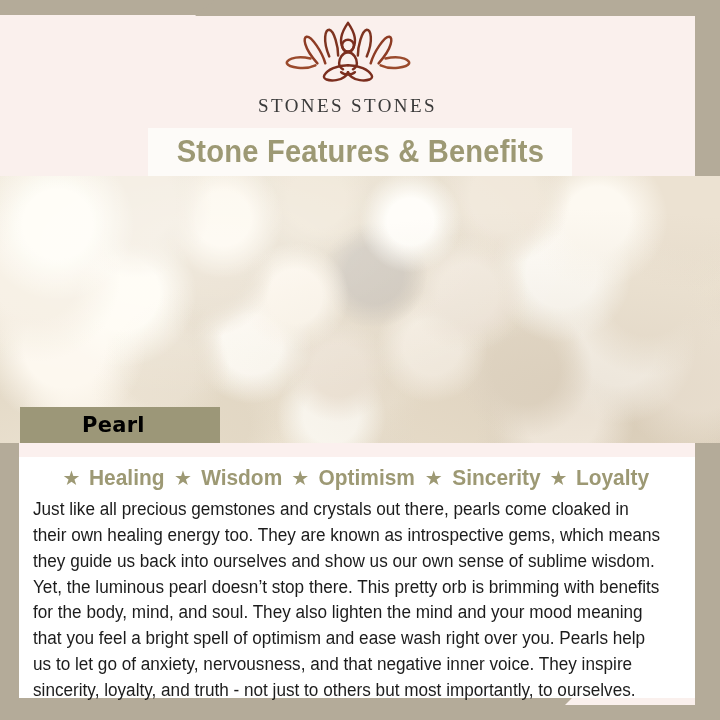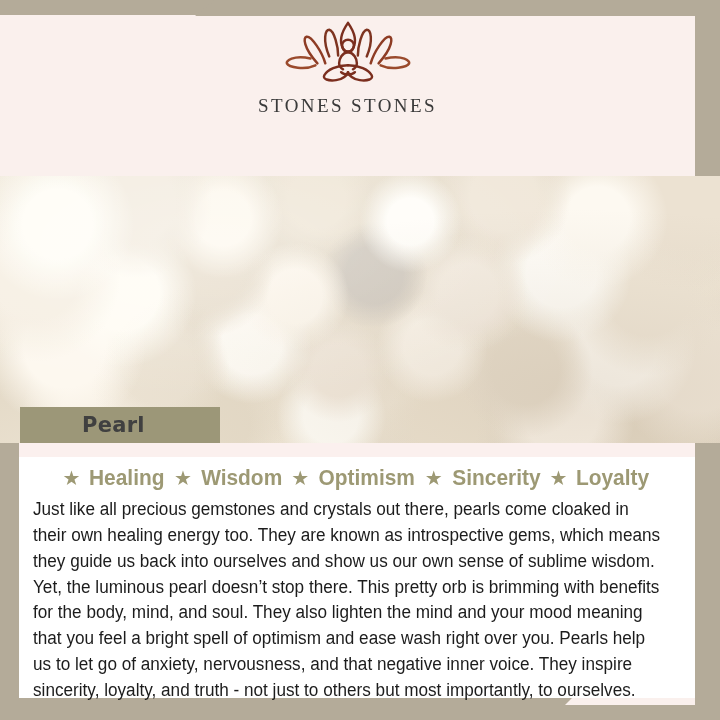--- a/index.html
+++ b/index.html
@@ -174,21 +174,21 @@
     height: 36px;
     background: #9c9778;
     display: flex;
     align-items: center;
   }
   .caption-text {
     margin-left: 62px;
     font-family: "DejaVu Sans", sans-serif;
     font-weight: bold;
     font-size: 21px;
-    color: #404040;
+    color: #000000;
     letter-spacing: 0.3px;
   }
 
   
   .content-card {
     position: absolute;
     left: 19px;
     top: 443px;
     width: 676px;
     height: 255px;
@@ -269,20 +269,23 @@
 
         <path d="M150 100 C128 100 108 108 102 120 C98 128 110 132 126 130 C140 128 148 120 150 114" stroke="#7b2e1e"></path>
         <path d="M150 100 C172 100 192 108 198 120 C202 128 190 132 174 130 C160 128 152 120 150 114" stroke="#7b2e1e"></path>
 
         <path d="M136 114 C142 120 158 120 164 114" stroke="#7b2e1e"></path>
       </g>
     </svg>
     <span class="logo-word">STONES STONES</span>
   </div>
 
+  <div class="title-banner">
+    <span class="title-text">Stone Features &amp; Benefits</span>
+  </div>
 
   <div class="photo">
     <div class="photo-canvas"></div>
     <div class="photo-sheen"></div>
   </div>
 
   <div class="caption-plate">
     <span class="caption-text">Pearl</span>
   </div>
 

